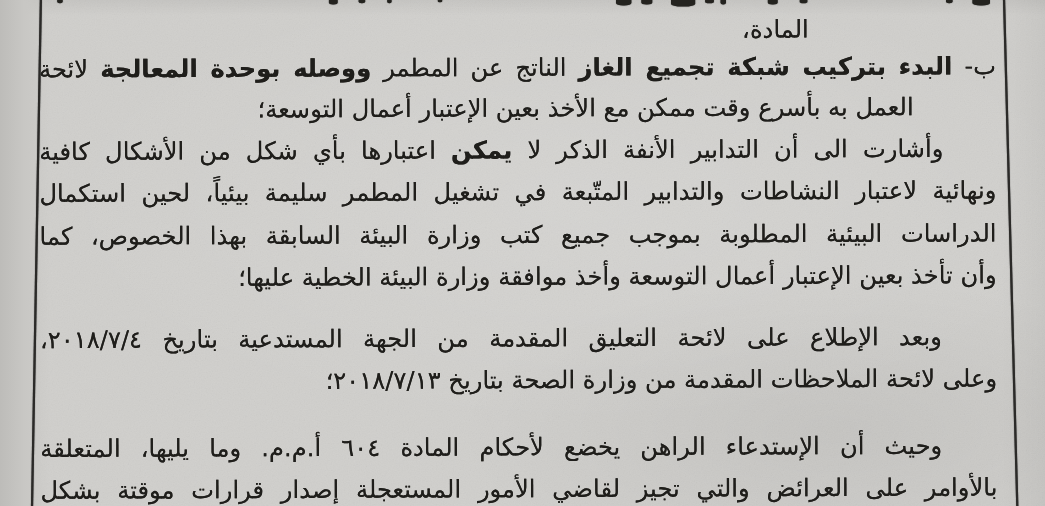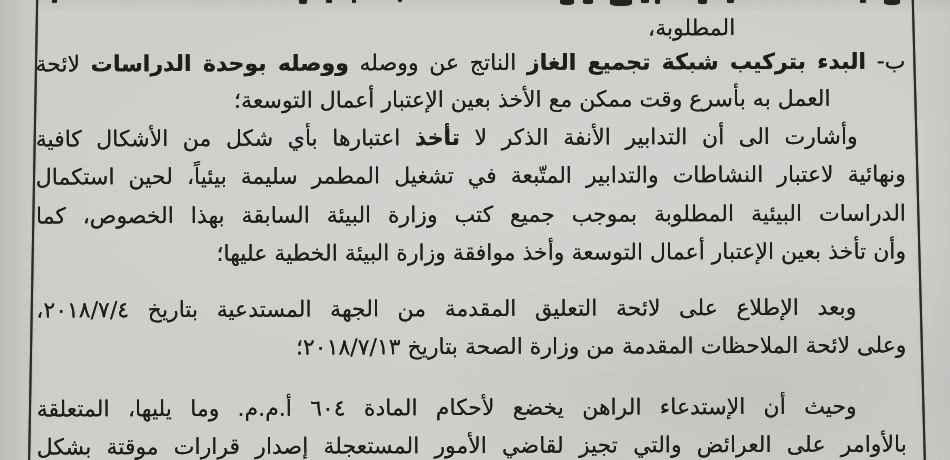--- a/index.html
+++ b/index.html
@@ -66,24 +66,24 @@
     <div class="speck" style="left: 610px; width: 22px; height: 6px;"></div>
     <div class="speck" style="left: 641px; width: 8px; height: 3px;"></div>
     <div class="speck" style="left: 655px; width: 5px; height: 4px;"></div>
     <div class="speck" style="left: 698px; width: 9px; height: 4px;"></div>
     <div class="speck" style="left: 727px; width: 7px; height: 3px;"></div>
     <div class="speck" style="left: 860px; width: 6px; height: 3px;"></div>
     <div class="speck" style="left: 884px; width: 16px; height: 5px;"></div>
   </div>
 
 <div class="text-layer" id="text-layer">
-    <div class="doc-line" style="top: 12px; padding-right: 170px;"><span>المطلوبة،</span></div>
-    <div class="doc-line justify" style="top: 46px;"><span>ب- </span><span class="bold">البدء بتركيب شبكة تجميع الغاز</span><span> الناتج عن ووصله </span><span class="bold">ووصله بوحدة الدراسات</span><span> لائحة</span></div>
+    <div class="doc-line" style="top: 12px; padding-right: 170px;"><span>المادة،</span></div>
+    <div class="doc-line justify" style="top: 46px;"><span>ب- </span><span class="bold">البدء بتركيب شبكة تجميع الغاز</span><span> الناتج عن المطمر </span><span class="bold">ووصله بوحدة المعالجة</span><span> لائحة</span></div>
     <div class="doc-line" style="top: 83px; padding-right: 75px;"><span>العمل به بأسرع وقت ممكن مع الأخذ بعين الإعتبار أعمال التوسعة؛</span></div>
-    <div class="doc-line justify" style="top: 121px; padding-right: 48px;"><span>وأشارت الى أن التدابير الأنفة الذكر لا </span><span class="bold">تأخذ</span><span> اعتبارها بأي شكل من الأشكال كافية</span></div>
+    <div class="doc-line justify" style="top: 121px; padding-right: 48px;"><span>وأشارت الى أن التدابير الأنفة الذكر لا </span><span class="bold">يمكن</span><span> اعتبارها بأي شكل من الأشكال كافية</span></div>
     <div class="doc-line justify" style="top: 159px;"><span>ونهائية لاعتبار النشاطات والتدابير المتّبعة في تشغيل المطمر سليمة بيئياً، لحين استكمال</span></div>
     <div class="doc-line justify" style="top: 198px;"><span>الدراسات البيئية المطلوبة بموجب جميع كتب وزارة البيئة السابقة بهذا الخصوص، كما</span></div>
     <div class="doc-line" style="top: 236px;"><span>وأن تأخذ بعين الإعتبار أعمال التوسعة وأخذ موافقة وزارة البيئة الخطية عليها؛</span></div>
     <div class="doc-line justify" style="top: 292px; padding-right: 50px;"><span>وبعد الإطلاع على لائحة التعليق المقدمة من الجهة المستدعية بتاريخ ٢٠١٨/٧/٤،</span></div>
     <div class="doc-line" style="top: 330px;"><span>وعلى لائحة الملاحظات المقدمة من وزارة الصحة بتاريخ ٢٠١٨/٧/١٣؛</span></div>
     <div class="doc-line justify" style="top: 391px; padding-right: 50px;"><span>وحيث أن الإستدعاء الراهن يخضع لأحكام المادة ٦٠٤ أ.م.م. وما يليها، المتعلقة</span></div>
     <div class="doc-line justify" style="top: 429px;"><span>بالأوامر على العرائض والتي تجيز لقاضي الأمور المستعجلة إصدار قرارات موقتة بشكل</span></div>
   </div>
 
 </body></html>

